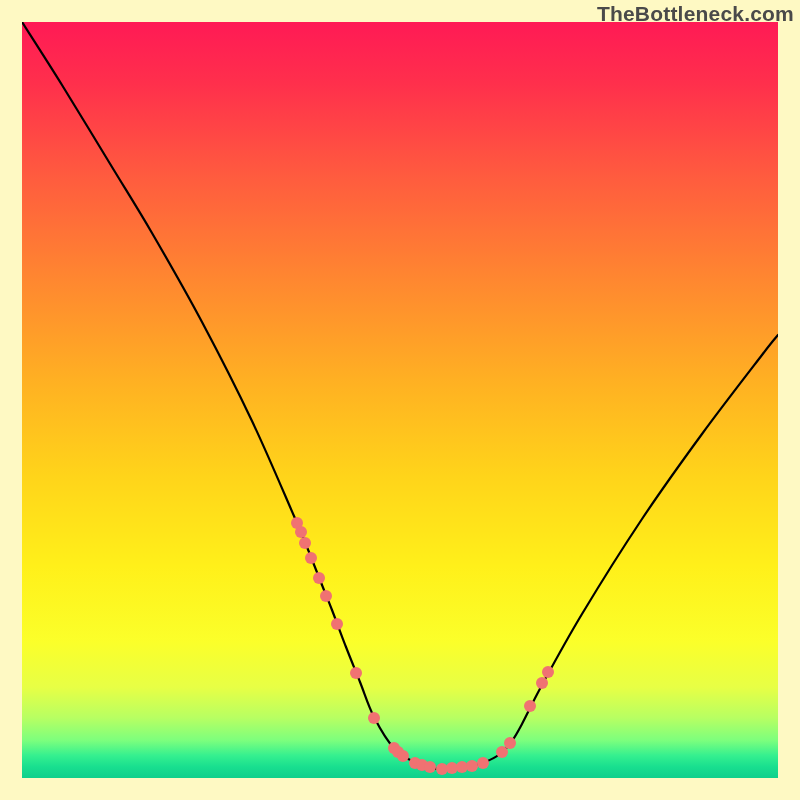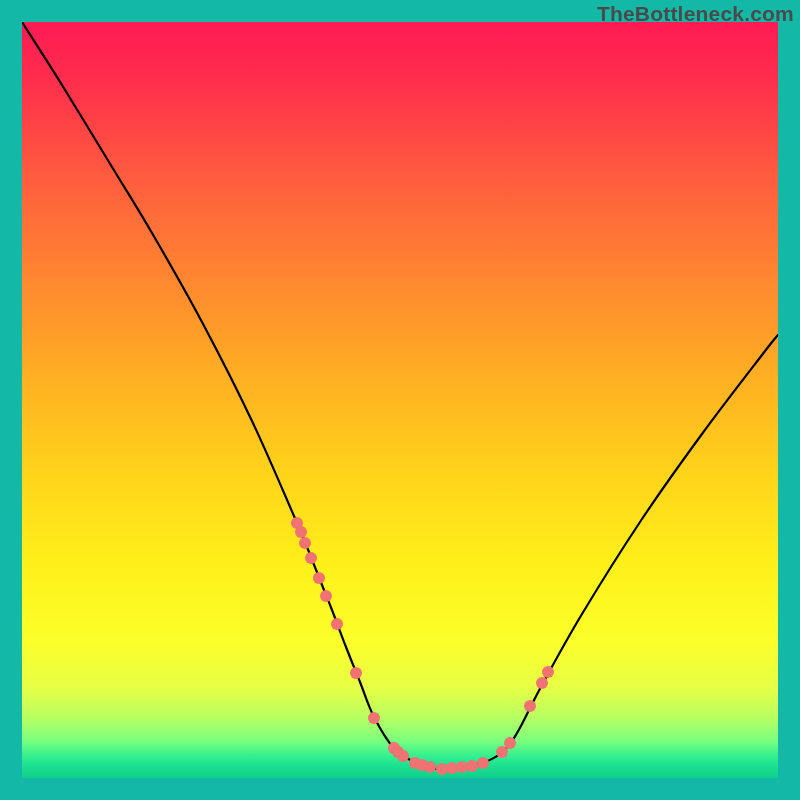--- a/index.html
+++ b/index.html
@@ -10,21 +10,21 @@
     background: #000;
     overflow: hidden;
     font-family: Arial, Helvetica, sans-serif;
   }
   .frame {
     position: absolute;
     left: 0;
     top: 0;
     width: 800px;
     height: 800px;
-    background: #14b8a6;
+    background: #fef9c3;
   }
   .plot-area {
     position: absolute;
     left: 22px;
     top: 22px;
     width: 756px;
     height: 756px;
     overflow: hidden;
   }
   .gradient {

